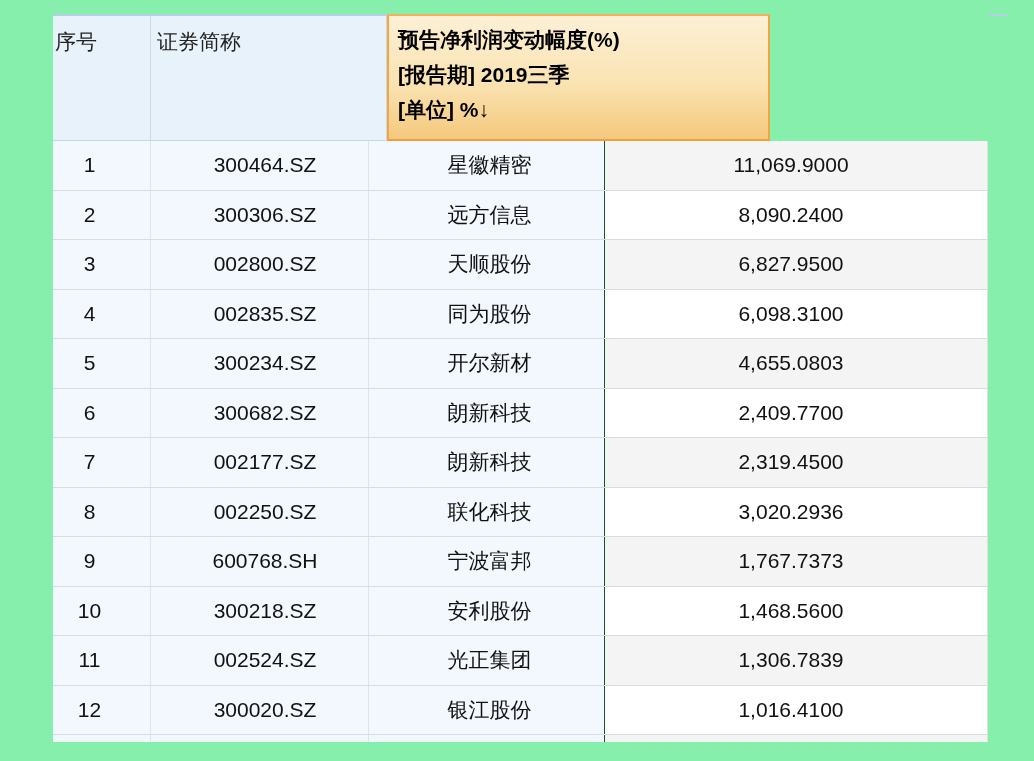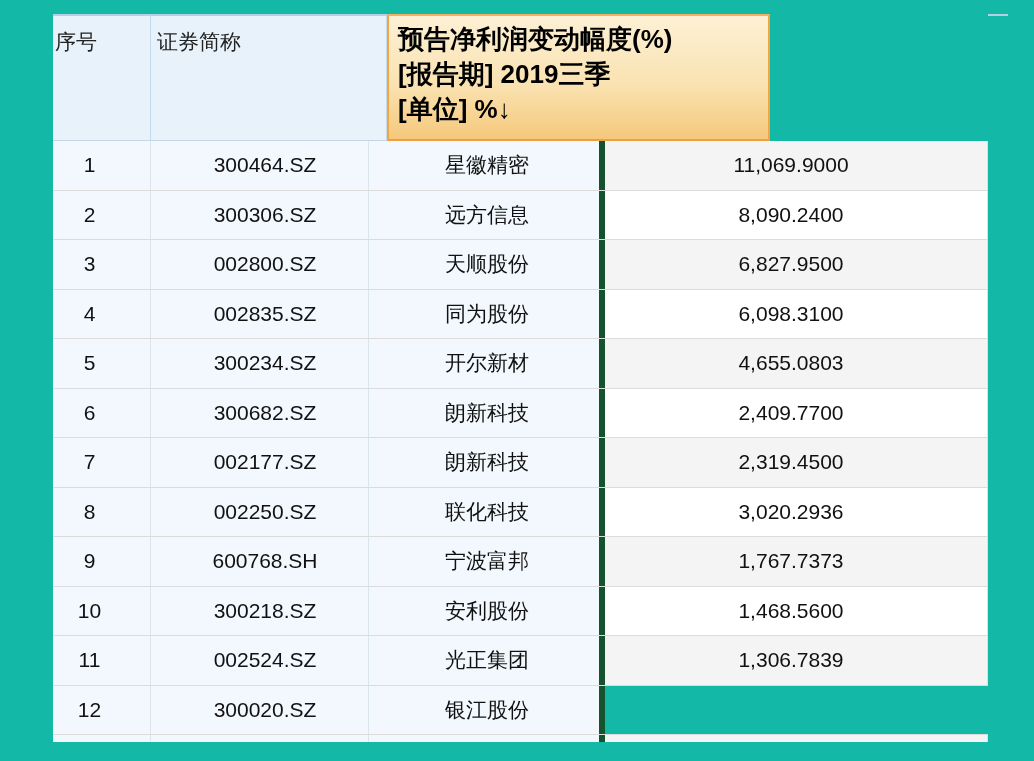--- a/index.html
+++ b/index.html
@@ -8,21 +8,21 @@
     background: #ffffff;
     width: 1034px;
     height: 761px;
     overflow: hidden;
     font-family: "Liberation Sans", "DejaVu Sans", sans-serif;
   }
   .stage {
     position: relative;
     width: 1034px;
     height: 761px;
-    background: #14b8a6;
+    background: #86efac;
   }
   
   .topline-stub {
     position: absolute;
     left: 988px;
     top: 14px;
     width: 20px;
     height: 2px;
     background: #b5cfe7;
   }
@@ -51,21 +51,21 @@
   .hc4 {
     box-sizing: border-box;
     width: 383px;
     background: linear-gradient(180deg, #fdf0d5 0%, #fae3b2 55%, #f5c87c 100%);
     border-top: 2px solid #f4b05c;
     border-left: 2px solid #f2a643;
     border-right: 2px solid #f2a643;
     border-bottom: 2px solid #eca03f;
     color: #000000;
     font-weight: bold;
-    font-size: 26px;
+    font-size: 21px;
     line-height: 35px;
     padding: 6px 8px 8px 9px;
   }
   .rows-wrap { }
   .trow {
     display: flex;
     height: 49.5px;
     box-sizing: border-box;
     border-bottom: 1px solid #dcdcdc;
   }
@@ -74,21 +74,21 @@
     font-size: 21px;
     color: #111111;
     line-height: 48px;
     white-space: nowrap;
     overflow: hidden;
     text-align: center;
   }
   .c1, .c2, .c3 { background: #f2f8fd; border-right: 1px solid #dbe5ee; }
   .c1 { width: 98px;  text-align: center; padding-right: 24px; }
   .c2 { width: 218px; padding-left: 11px; }
-  .c3 { width: 236px; padding-left: 6px; border-right: 6px solid #14532d; }
+  .c3 { width: 236px; padding-left: 6px; border-right: 1px solid #14532d; }
   .c4 { width: 383px; text-align: center; padding-right: 10px; border-right: 1px solid #e0e0e0; }
   .trow.odd  .c4 { background: #f4f4f4; }
   .trow.even .c4 { background: #ffffff; }
   
   .trow.partial { height: 8px; border-bottom: none; }
   .trow.partial .tcell { line-height: 0; }
 </style>
 </head>
 <body>
 
@@ -174,20 +174,21 @@
         <div class="trow odd">
     <div class="tcell c1">11</div>
     <div class="tcell c2">002524.SZ</div>
     <div class="tcell c3">光正集团</div>
     <div class="tcell c4">1,306.7839</div>
   </div>
         <div class="trow even">
     <div class="tcell c1">12</div>
     <div class="tcell c2">300020.SZ</div>
     <div class="tcell c3">银江股份</div>
+    <div class="tcell c4">1,016.4100</div>
   </div>
       </div>
 
     <div class="trow partial odd">
       <div class="tcell c1"></div>
       <div class="tcell c2"></div>
       <div class="tcell c3"></div>
       <div class="tcell c4"></div>
     </div>
 

